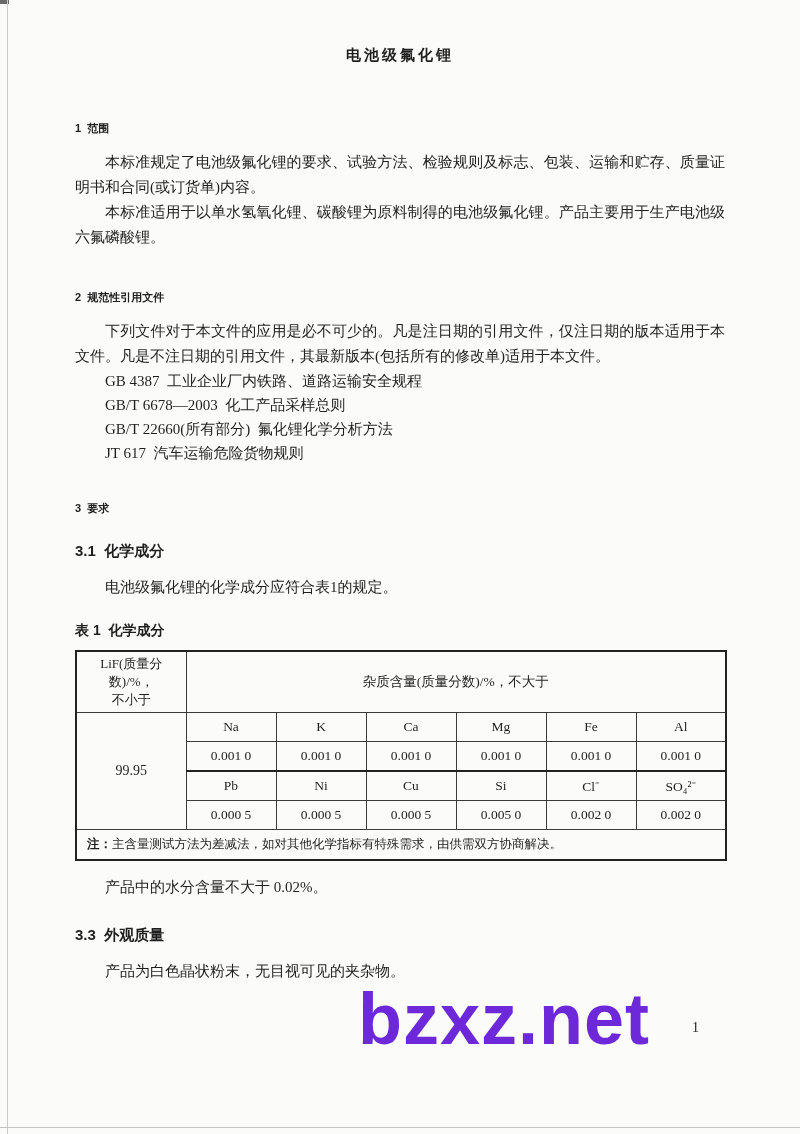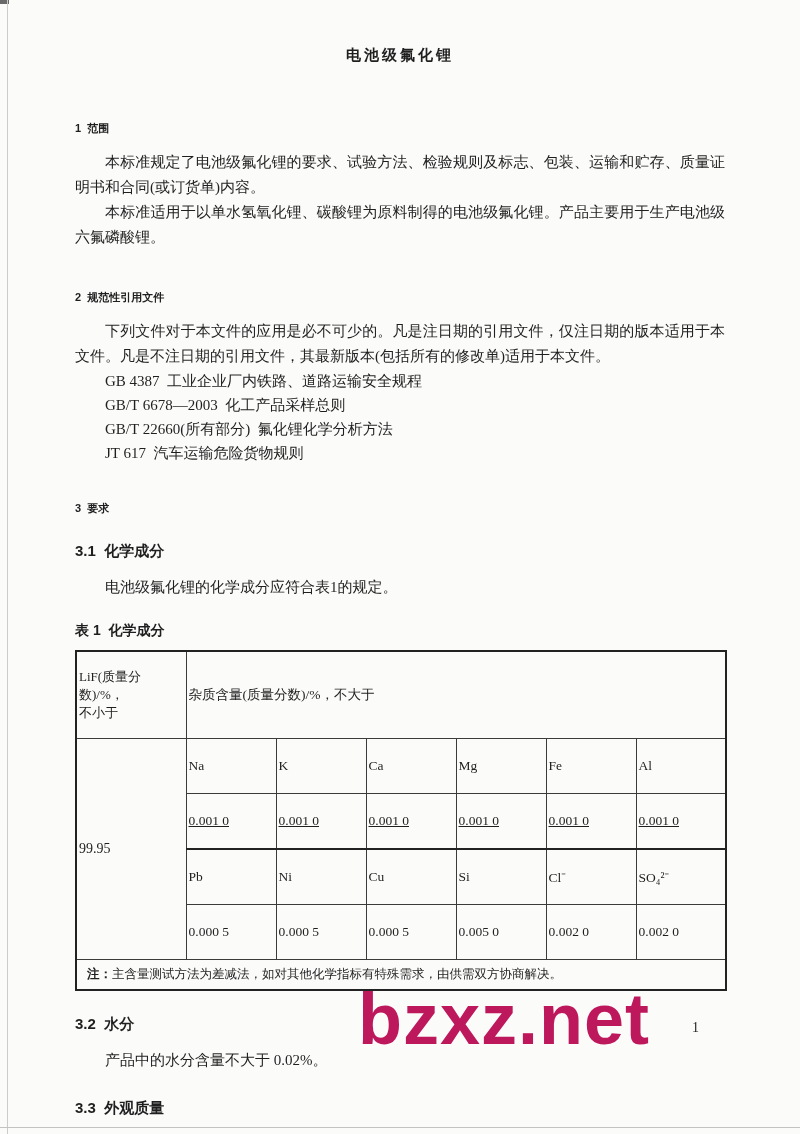--- a/index.html
+++ b/index.html
@@ -74,24 +74,24 @@
   }
   table.comp {
     border-collapse:collapse;
     width:650px;
     margin:10px 0 0 0;
     font-size:13.5px;
     table-layout:fixed;
   }
   table.comp, table.comp td { border:1px solid #3b3b3b; }
   table.comp { border:2px solid #222; }
-  .comp td { padding:16px 2px; vertical-align:middle; }
+  .comp td { text-align:center; padding:3px 2px; vertical-align:middle; }
   .comp .hdr-row td { height:44px; }
   .comp .el-row td, .comp .val-row td { height:22px; }
-  .comp .heavy td { border-bottom:2px solid #222;text-decoration:underline; }
+  .comp .heavy td { border-bottom:2px solid #222; }
   .comp .lif-head { font-size:13px; line-height:18px; }
   .comp .lif-val { font-size:14px; }
   .comp td.note-cell {
     text-align:left;
     padding:6px 10px;
     font-size:12.5px;
     line-height:17px;
   }
   .note-label { font-family:"Liberation Sans", sans-serif; font-weight:700; }
 
@@ -115,21 +115,21 @@
 </style>
 </head>
 <body>
 
 <div class="page">
 
   <div class="corner-mark"></div>
   <div class="scan-edge-left"></div>
   <div class="scan-edge-bottom"></div>
 
-  <div class="watermark" style="color: #be185d;">bzxz.net</div>
+  <div class="watermark" style="color: #6d28d9;">bzxz.net</div>
 
   <div class="content">
 
 
     <h1 class="title">电池级氟化锂</h1>
 
     <h2 class="h-sec">1  范围</h2>
     <p class="para">本标准规定了电池级氟化锂的要求、试验方法、检验规则及标志、包装、运输和贮存、质量证明书和合同(或订货单)内容。</p>
     <p class="para">本标准适用于以单水氢氧化锂、碳酸锂为原料制得的电池级氟化锂。产品主要用于生产电池级六氟磷酸锂。</p>
 
@@ -201,21 +201,20 @@
           <td>0.002 0</td>
         </tr>
         <tr>
           <td class="note-cell" colspan="7">
             <span class="note-label">注：</span><span>主含量测试方法为差减法，如对其他化学指标有特殊需求，由供需双方协商解决。</span>
           </td>
         </tr>
       </tbody>
     </table>
 
-    <h3 class="h-sub" style="margin-top:24px">3.2  水分</h3>
     <p class="para">产品中的水分含量不大于 0.02%。</p>
 
     <h3 class="h-sub">3.3  外观质量</h3>
     <p class="para">产品为白色晶状粉末，无目视可见的夹杂物。</p>
 
   </div>
 
   <div class="page-number">1</div>
 
 </div>

